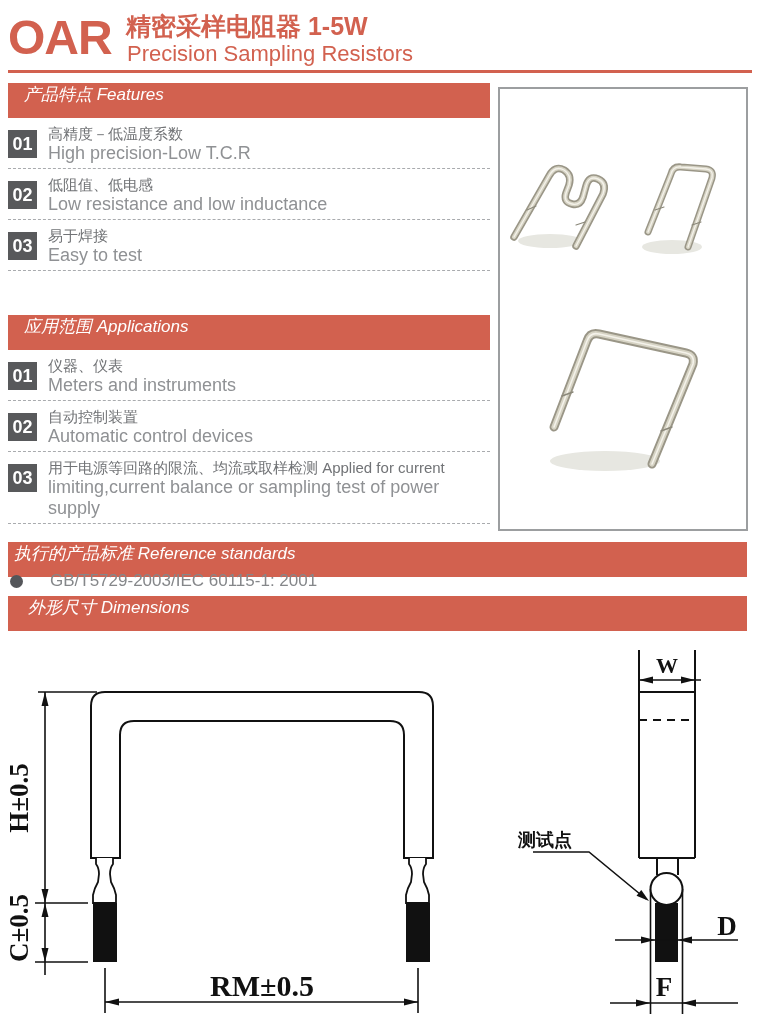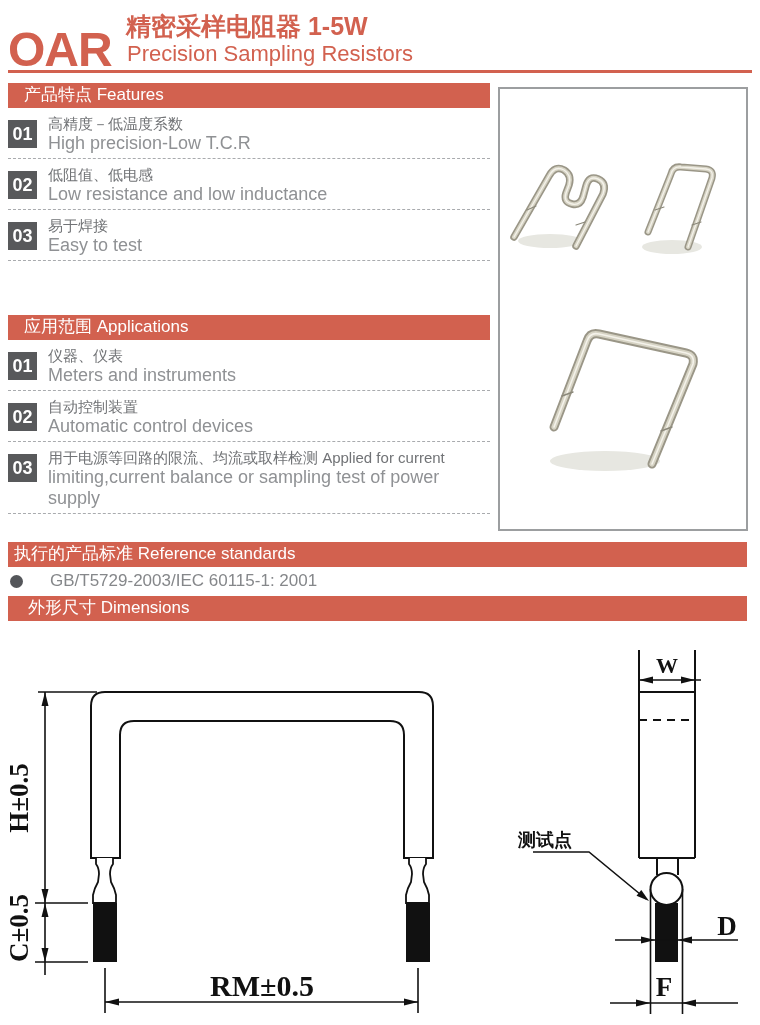--- a/index.html
+++ b/index.html
@@ -1,26 +1,26 @@
 <!DOCTYPE html>
 <html><head>
 <meta charset="utf-8">
 <style>
   html,body{margin:0;padding:0;background:#fff;}
   .page{position:relative;width:760px;height:1025px;background:#ffffff;overflow:hidden;
         font-family:"Liberation Sans","DejaVu Sans",sans-serif;}
   
   .brand{position:absolute;left:8px;top:10px;font-size:48px;font-weight:bold;
-         color:var(--accent);letter-spacing:-1px;margin-top:12px;}
+         color:var(--accent);letter-spacing:-1px;}
   .title-cn{position:absolute;left:126px;top:10px;font-size:25px;font-weight:bold;color:var(--accent);}
   .title-en{position:absolute;left:127px;top:41px;font-size:22px;color:var(--accent);}
   .rule{position:absolute;left:8px;top:70px;width:744px;height:3px;background:var(--accent);}
   
-  .banner{height:25px;line-height:23px;background:var(--accent);color:#fff;
-          font-size:17px;padding-left:16px;box-sizing:border-box;}
+  .banner{height:35px;line-height:23px;background:var(--accent);color:#fff;
+          font-size:17px;padding-left:16px;box-sizing:border-box;font-style:italic;}
   .col{position:absolute;left:8px;width:482px;}
   .features-col{top:83px;}
   .apps-col{top:315px;}
   .wide{position:absolute;left:8px;width:739px;}
   .standards-banner{top:542px;padding-left:6px;}
   .dims-banner{top:596px;padding-left:20px;}
   
   .item{display:flex;gap:11px;border-bottom:1px dashed #a9abae;box-sizing:border-box;
         padding:6px 0 4px 0;min-height:51px;}
   .num-box{flex:0 0 29px;height:28px;margin-top:6px;background:var(--numbox);color:#fff;

